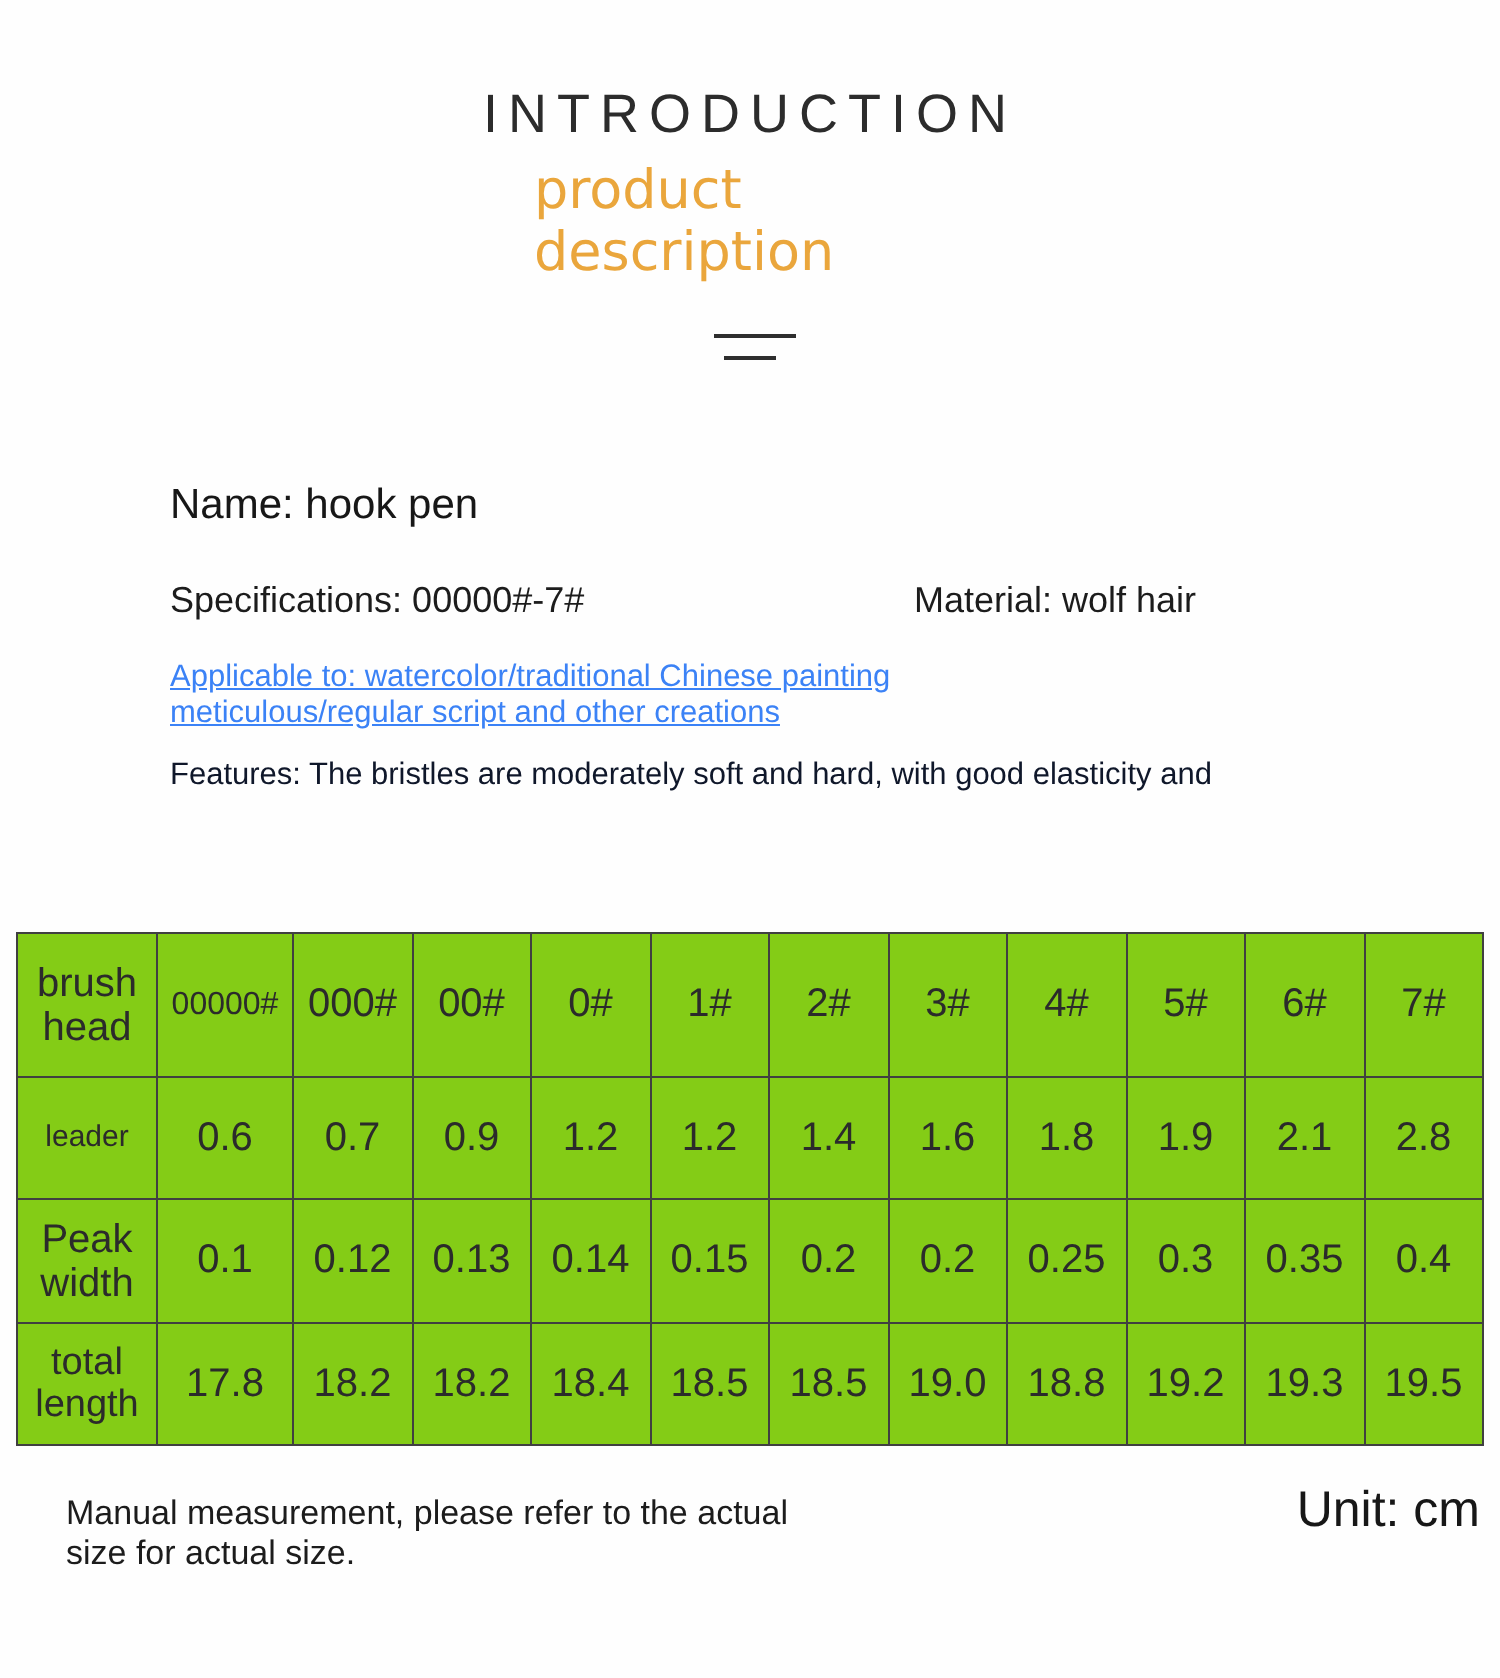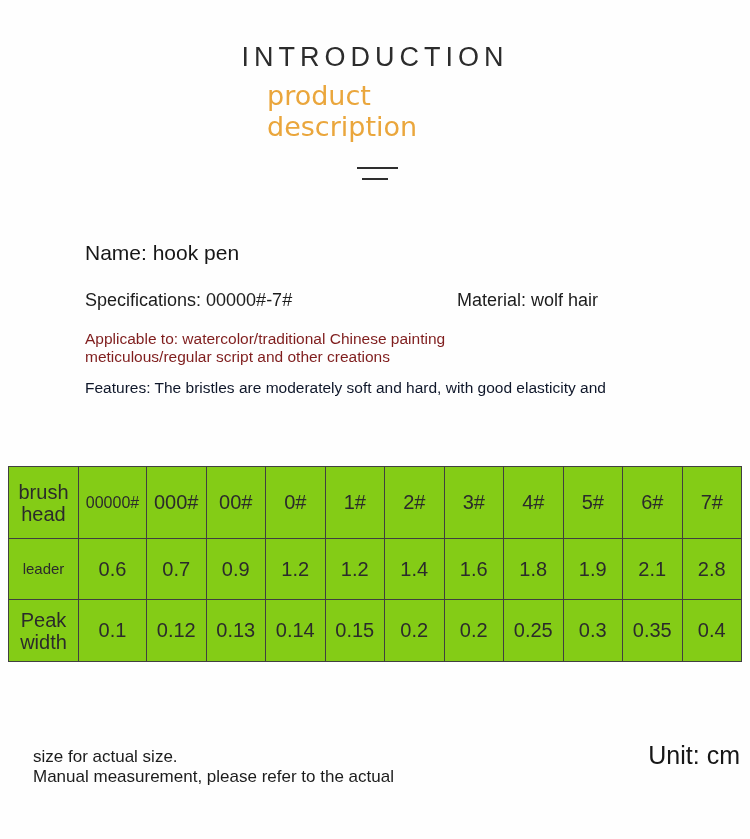--- a/index.html
+++ b/index.html
@@ -14,21 +14,21 @@
   .subtitle{
     position:absolute;left:267px;top:80px;
     font-family:"DejaVu Sans",sans-serif;font-weight:500;
     font-size:27px;line-height:31px;color:#EAA63C;
   }
   .divider-top{position:absolute;left:357px;top:167px;width:41px;height:2px;background:#2e2e2e;}
   .divider-bottom{position:absolute;left:362px;top:178px;width:26px;height:2px;background:#2e2e2e;}
   .name-line{position:absolute;left:85px;top:241px;font-size:21px;color:#171717;}
   .spec-line{position:absolute;left:85px;top:290px;font-size:18px;color:#1c1c1c;}
   .material-line{position:absolute;left:457px;top:290px;font-size:18px;color:#1c1c1c;}
-  .applicable{position:absolute;left:85px;top:330px;font-size:15.5px;line-height:17.5px;color:#7f1d1d;}
+  .applicable{position:absolute;left:85px;top:330px;font-size:15.5px;line-height:17.5px;color:#3b82f6;text-decoration:underline;}
   .features{position:absolute;left:85px;top:379px;font-size:15.5px;line-height:17.5px;color:#0f172a;}
   .spec-table-wrap{position:absolute;left:8px;top:466px;width:734px;}
   table.spec{border-collapse:collapse;table-layout:fixed;width:734px;background:#84cc16;}
   table.spec td{
     border:1px solid #404040;text-align:center;vertical-align:middle;
     font-size:20px;color:#2b2b2b;padding:0;overflow:hidden;
   }
   table.spec tr.r0{height:72px;}
   table.spec tr.r1{height:61px;}
   table.spec tr.r2{height:62px;}
@@ -121,24 +121,38 @@
             <td class="num-cell">0.13</td>
             <td class="num-cell">0.14</td>
             <td class="num-cell">0.15</td>
             <td class="num-cell">0.2</td>
             <td class="num-cell">0.2</td>
             <td class="num-cell">0.25</td>
             <td class="num-cell">0.3</td>
             <td class="num-cell">0.35</td>
             <td class="num-cell">0.4</td>
           </tr>
+          <tr class="r3">
+            <td class="row-label mid">total length</td>
+            <td class="num-cell">17.8</td>
+            <td class="num-cell">18.2</td>
+            <td class="num-cell">18.2</td>
+            <td class="num-cell">18.4</td>
+            <td class="num-cell">18.5</td>
+            <td class="num-cell">18.5</td>
+            <td class="num-cell">19.0</td>
+            <td class="num-cell">18.8</td>
+            <td class="num-cell">19.2</td>
+            <td class="num-cell">19.3</td>
+            <td class="num-cell">19.5</td>
+          </tr>
         </tbody>
     </table>
   </div>
 
   <div class="footer-note">
+    <div>Manual measurement, please refer to the actual</div>
     <div>size for actual size.</div>
-    <div>Manual measurement, please refer to the actual</div>
   </div>
 
   <div class="unit-label">Unit: cm</div>
 
 </div>
 
 </body></html>

